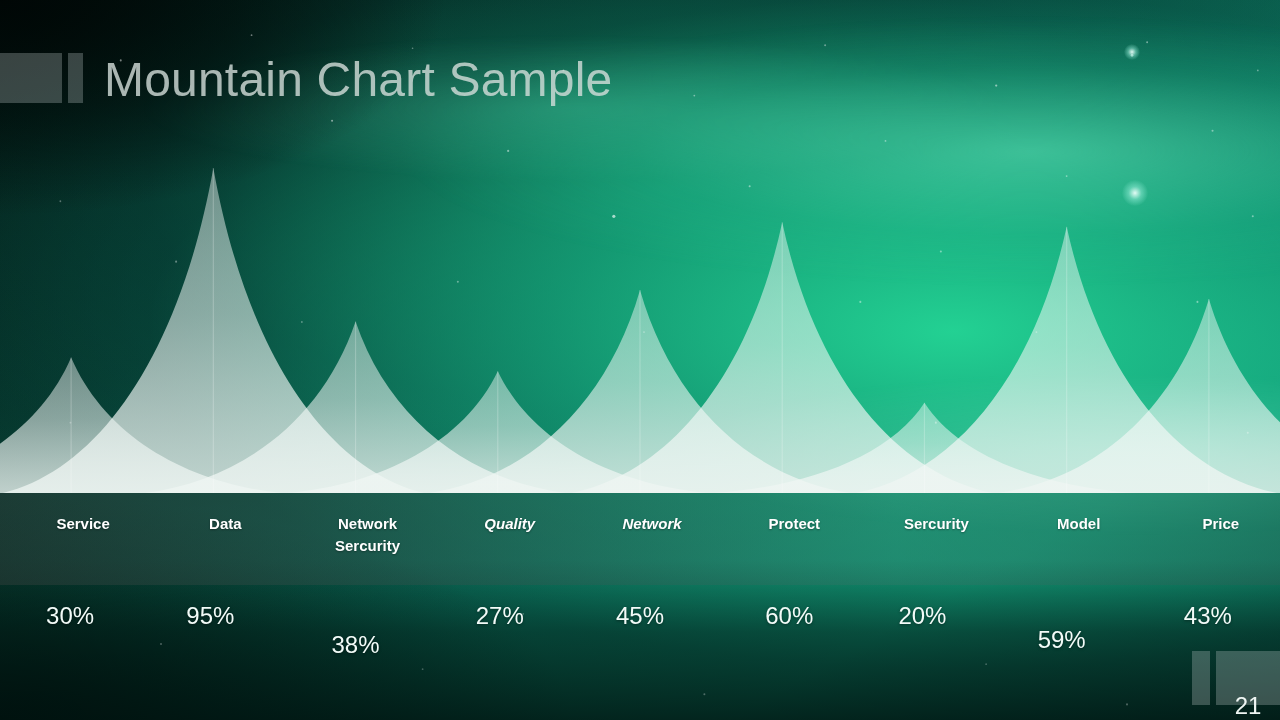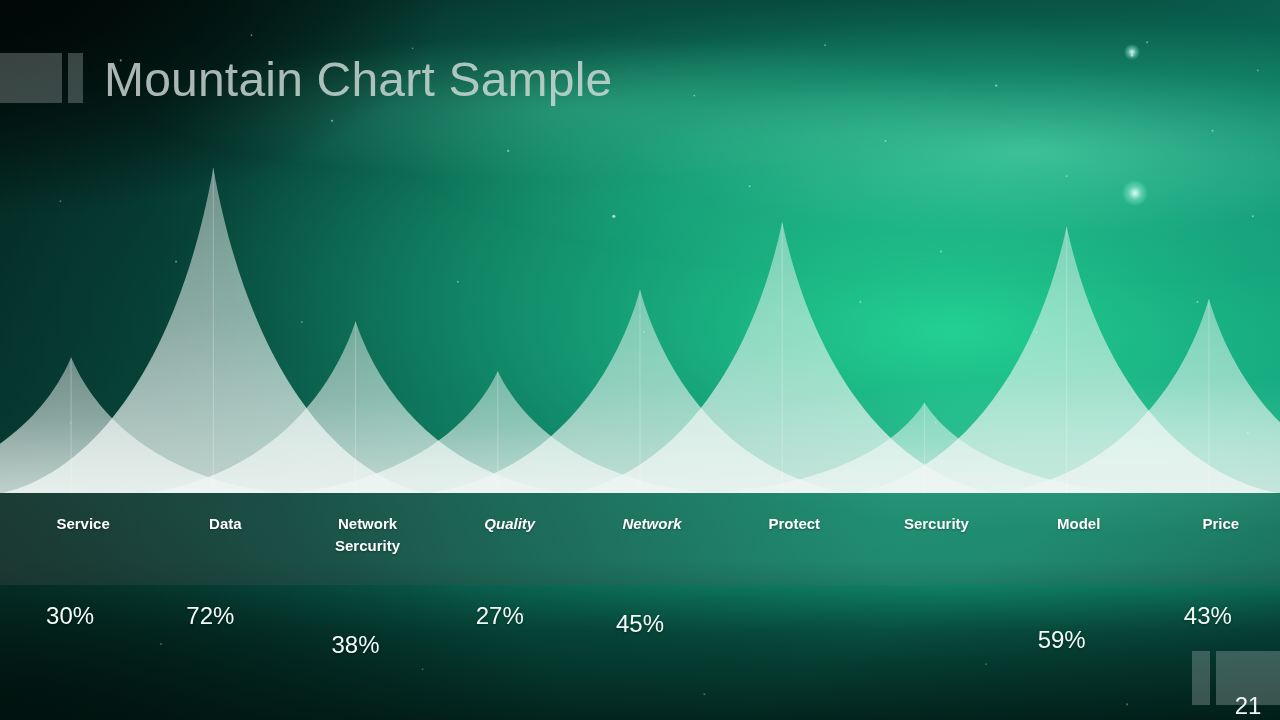--- a/index.html
+++ b/index.html
@@ -188,24 +188,26 @@
       <div class="cat-label" style="left: 986.667px; width: 160px;">
         <div>Model</div>
       </div>
       <div class="cat-label" style="left: 1128.89px; width: 160px;">
         <div>Price</div>
       </div>
     </div>
 
   <div class="value-row" id="valueRow">
       <div class="cat-value" style="left: -9.88889px; width: 160px;">30%</div>
-      <div class="cat-value" style="left: 130.333px; width: 160px;">72%</div>
+      <div class="cat-value" style="left: 130.333px; width: 160px;">95%</div>
       <div class="cat-value" style="left: 275.556px; width: 160px; margin-top: 29px;">38%</div>
       <div class="cat-value" style="left: 419.778px; width: 160px; text-align: center;">27%</div>
-      <div class="cat-value" style="left: 560px; width: 160px; margin-top: 8px;">45%</div>
+      <div class="cat-value" style="left: 560px; width: 160px;">45%</div>
+      <div class="cat-value" style="left: 709.222px; width: 160px;">60%</div>
+      <div class="cat-value" style="left: 842.444px; width: 160px;">20%</div>
       <div class="cat-value" style="left: 981.667px; width: 160px; margin-top: 24px;">59%</div>
       <div class="cat-value" style="left: 1127.89px; width: 160px;">43%</div>
     </div>
 
   <div class="pg-bar"></div>
   <div class="pg-box"></div>
   <div class="pg-num">21</div>
 
 </div>
 

